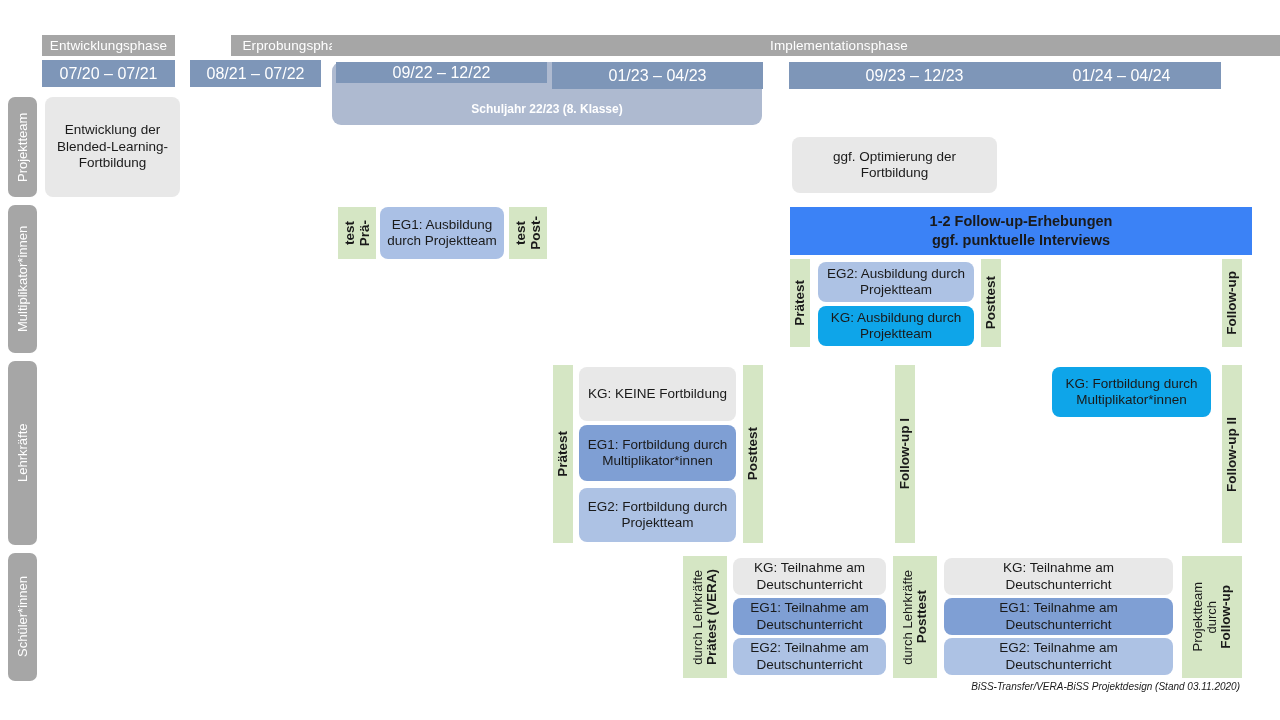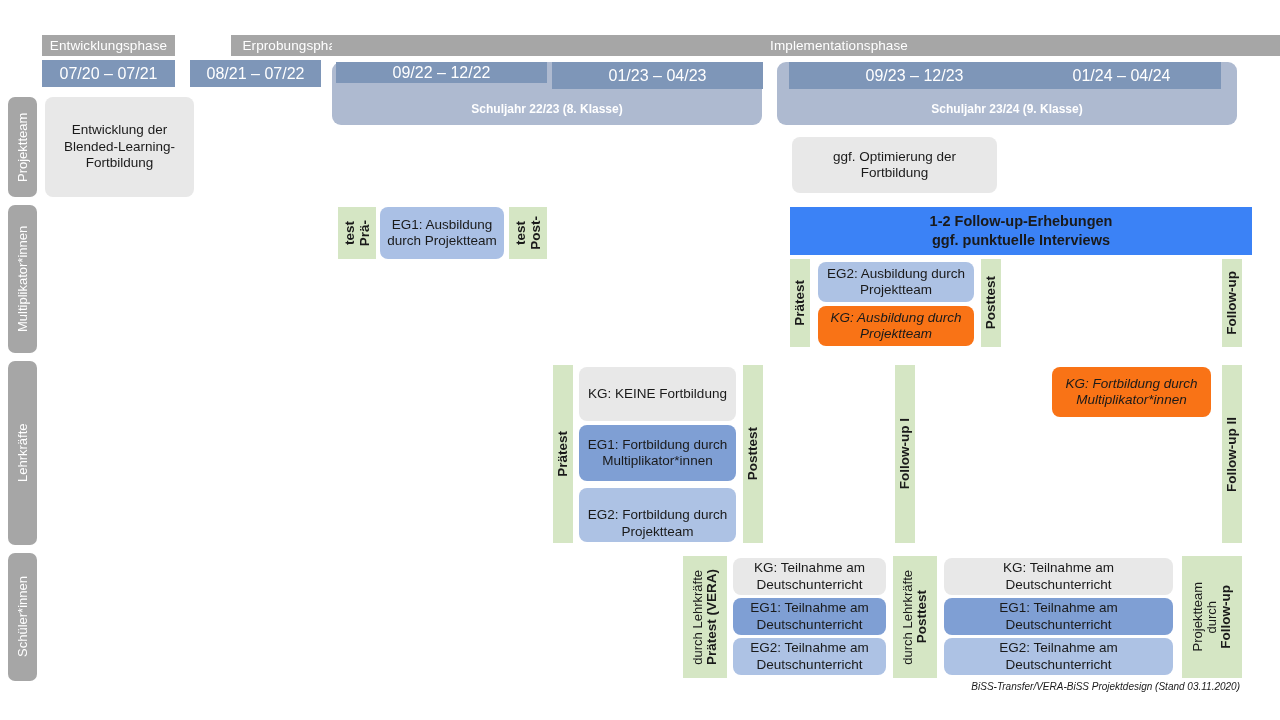--- a/index.html
+++ b/index.html
@@ -50,21 +50,21 @@
   }
 
   
   .box{
     border-radius:8px;
     font-size:13.5px;line-height:1.22;
     display:flex;align-items:center;justify-content:center;
     text-align:center;padding:2px 6px;
   }
   .box.grey   {background:#e8e8e8;}
-  .box.greyd  {background:#f97316;font-style:italic;}
+  .box.greyd  {background:#0ea5e9;}
   .box.blue1  {background:#7f9fd4;}   
   .box.blue2  {background:#adc2e4;}   
   .box.blueM  {background:#aac0e5;}   
 
   
   .green{
     background:#d5e6c4;
     display:flex;align-items:center;justify-content:center;
     text-align:center;
   }
@@ -106,23 +106,20 @@
   <div class="abs phase-bar" style="left:190px;top:35px;width:131px;height:21px;margin-left:41px;">
     <span>Erprobungsphase</span>
   </div>
   <div class="abs phase-bar" style="left:332px;top:35px;width:1014px;height:21px;">
     <span>Implementationsphase</span>
   </div>
 
   <div class="abs schoolyear" style="left:332px;top:62px;width:430px;height:63px;">
     <span>Schuljahr 22/23 (8. Klasse)</span>
   </div>
-  <div class="abs schoolyear" style="left:777px;top:62px;width:460px;height:63px;">
-    <span>Schuljahr 23/24 (9. Klasse)</span>
-  </div>
 
   <div class="abs period" style="left:42px;top:60px;width:133px;height:27px;">
     <span>07/20 – 07/21</span>
   </div>
   <div class="abs period" style="left:190px;top:60px;width:131px;height:27px;">
     <span>08/21 – 07/22</span>
   </div>
   <div class="abs period" style="left:336px;top:62px;width:211px;height:21px;">
     <span>09/22 – 12/22</span>
   </div>
@@ -142,21 +139,21 @@
   <div class="abs role" style="left:8px;top:205px;width:29px;height:148px;">
     <span>Multiplikator*innen</span>
   </div>
   <div class="abs role" style="left:8px;top:361px;width:29px;height:184px;">
     <span>Lehrkräfte</span>
   </div>
   <div class="abs role" style="left:8px;top:553px;width:29px;height:128px;">
     <span>Schüler*innen</span>
   </div>
 
-  <div class="abs box grey" style="left:45px;top:97px;width:149px;height:100px;align-items:center;">
+  <div class="abs box grey" style="left:45px;top:97px;width:135px;height:100px;align-items:center;">
     <span>Entwicklung der Blended-Learning-Fortbildung</span>
   </div>
   <div class="abs box grey" style="left:792px;top:137px;width:205px;height:56px;">
     <span>ggf. Optimierung der Fortbildung</span>
   </div>
 
   <div class="abs green" style="left:338px;top:207px;width:38px;height:52px;">
     <div class="vstack">
       <span class="ln b">Prä-</span>
       <span class="ln b">test</span>
@@ -203,21 +200,21 @@
   <div class="abs green" style="left:553px;top:365px;width:20px;height:178px;">
     <span class="vtext">Prätest</span>
   </div>
 
   <div class="abs box grey" style="left:579px;top:367px;width:157px;height:54px;">
     <span>KG:  KEINE Fortbildung</span>
   </div>
   <div class="abs box blue1" style="left:579px;top:425px;width:157px;height:56px;">
     <span>EG1: Fortbildung durch Multiplikator*innen</span>
   </div>
-  <div class="abs box blue2" style="left:579px;top:488px;width:157px;height:54px;align-items:flex-end;">
+  <div class="abs box blue2" style="left:579px;top:488px;width:157px;height:54px;">
     <span>EG2: Fortbildung durch Projektteam</span>
   </div>
 
   <div class="abs green" style="left:743px;top:365px;width:20px;height:178px;">
     <span class="vtext">Posttest</span>
   </div>
 
   <div class="abs green" style="left:895px;top:365px;width:20px;height:178px;">
     <span class="vtext">Follow-up I</span>
   </div>

